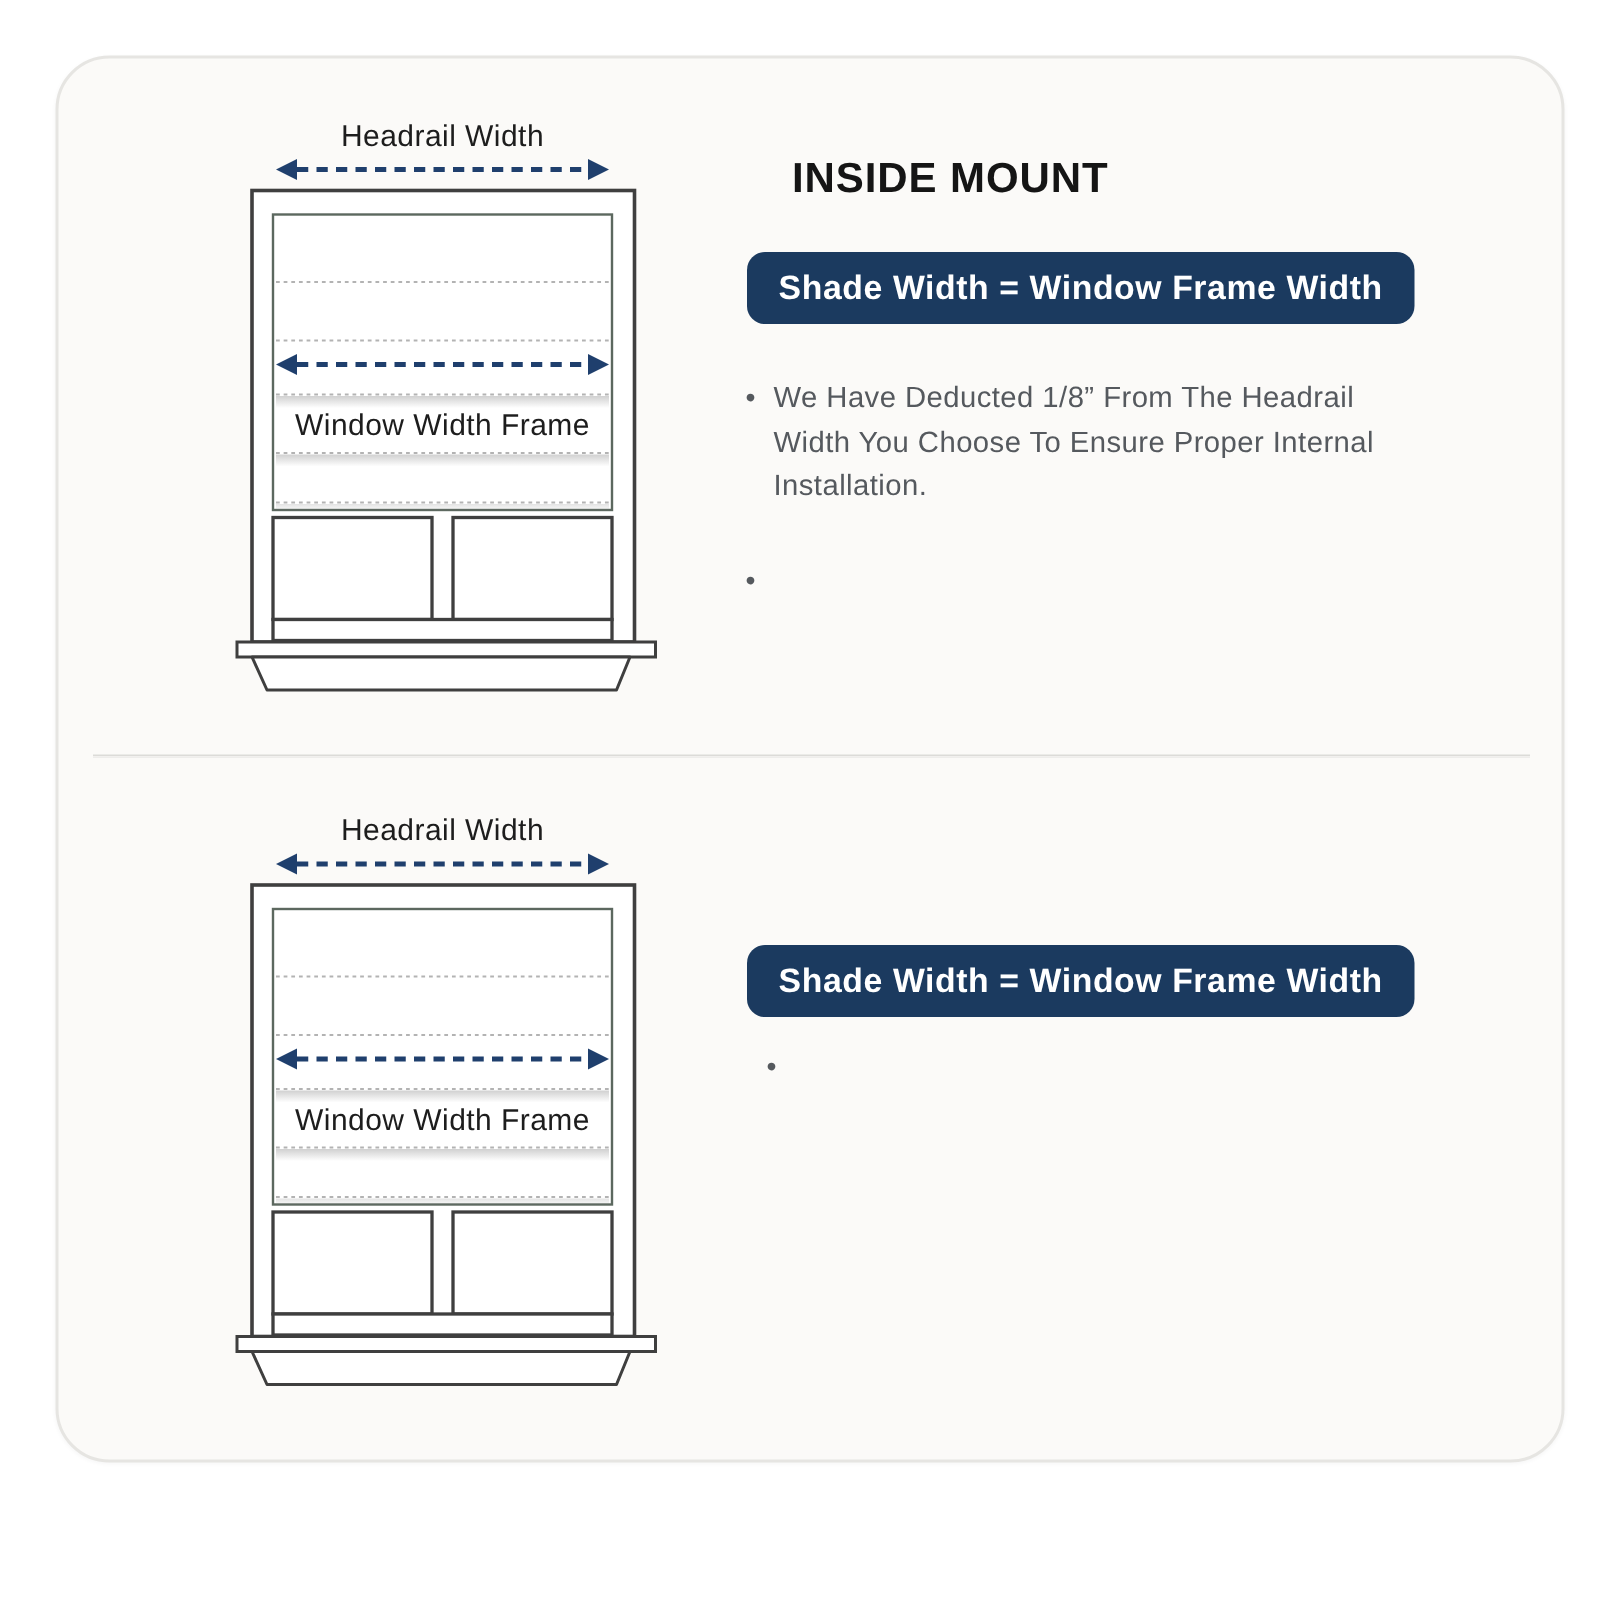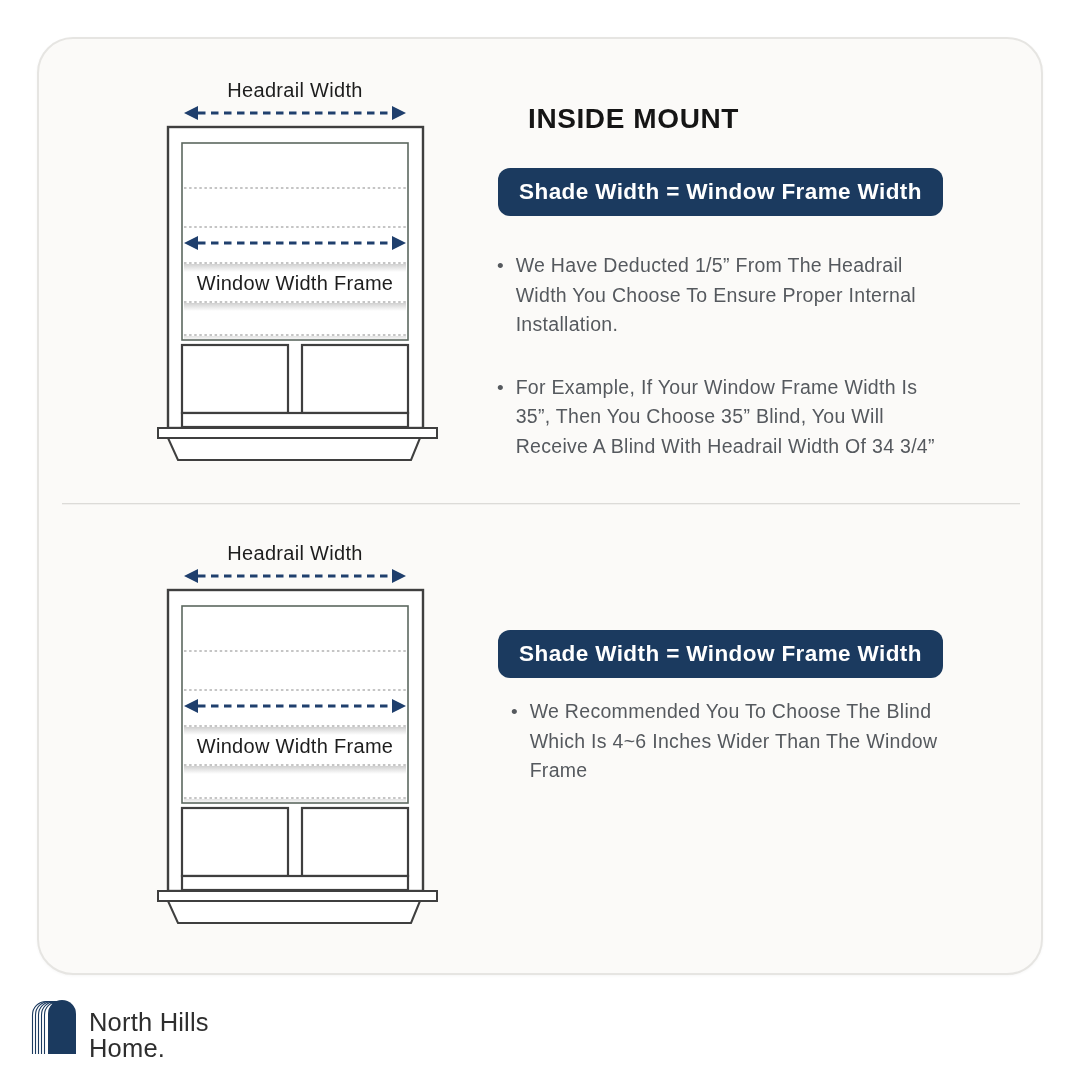--- a/index.html
+++ b/index.html
@@ -147,52 +147,32 @@
     <polygon class="apron" points="28,368 280,368 271,390 38,390"></polygon>
   </svg>
 
   <div class="section-title title-inside">INSIDE MOUNT</div>
 
   <div class="badge badge-inside">Shade Width = Window Frame Width</div>
 
   <div class="bullets bullets-inside">
     <div class="bullet">
       <span class="bullet-dot">•</span>
-      <span class="bullet-text">We Have Deducted 1/5” From The Headrail
+      <span class="bullet-text">We Have Deducted 1/8” From The Headrail
 Width You Choose To Ensure Proper Internal
 Installation.</span>
     </div>
     <div class="bullet">
       <span class="bullet-dot">•</span>
-      <span class="bullet-text">For Example, If Your Window Frame Width Is
-35”, Then You Choose 35” Blind, You Will
-Receive A Blind With Headrail Width Of 34 3/4”</span>
     </div>
   </div>
 
 
   <div class="badge badge-outside">Shade Width = Window Frame Width</div>
 
   <div class="bullets bullets-outside">
     <div class="bullet">
       <span class="bullet-dot">•</span>
-      <span class="bullet-text">We Recommended You To Choose The Blind
-Which Is 4~6 Inches Wider Than The Window
-Frame</span>
     </div>
   </div>
 
-  <div class="logo">
-    <svg class="logo-icon" viewBox="0 0 45 54">
-      <path class="stripe" d="M1.5 54 V15 A13.5 13.5 0 0 1 28.5 15 V54"></path>
-      <path class="stripe" d="M4.5 54 V15 A13.5 13.5 0 0 1 31.5 15 V54"></path>
-      <path class="stripe" d="M7.5 54 V15 A13.5 13.5 0 0 1 34.5 15 V54"></path>
-      <path class="stripe" d="M10.5 54 V15 A13.5 13.5 0 0 1 37.5 15 V54"></path>
-      <path class="stripe" d="M13.5 54 V15 A13.5 13.5 0 0 1 40.5 15 V54"></path>
-      <path class="solid" d="M17 54 V14 A14 14 0 0 1 45 14 V54 Z"></path>
-    </svg>
-    <div class="logo-text">
-      <div>North Hills</div>
-      <div>Home.</div>
-    </div>
-  </div>
 
 </div>
 
 </body></html>

